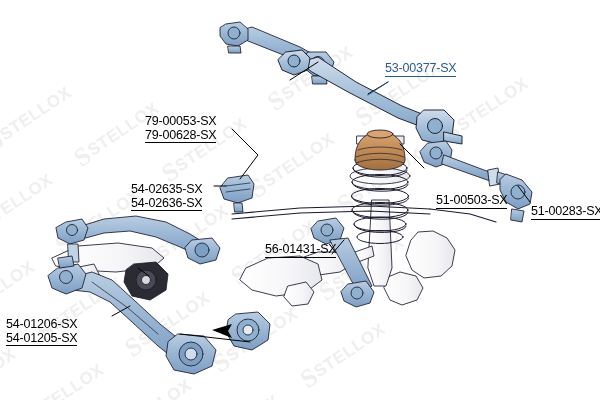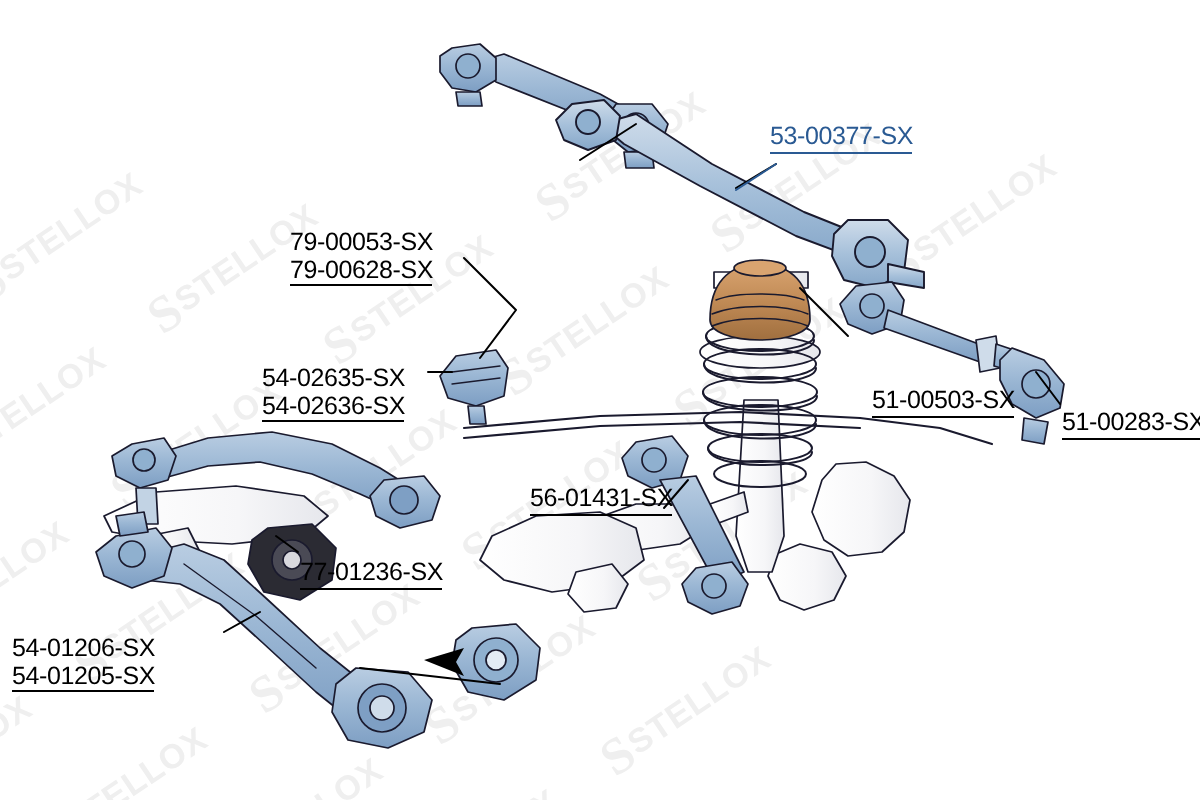--- a/index.html
+++ b/index.html
@@ -459,23 +459,20 @@
   </div>
 
   <div class="lbl ul" style="left:531px;top:205px;">
     <span class="ln">51-00283-SX</span>
   </div>
 
   <div class="lbl ul" style="left:265px;top:243px;">
     <span class="ln">56-01431-SX</span>
   </div>
 
-  <div class="lbl ul" style="left:150px;top:280px;">
-    <span class="ln">77-01236-SX</span>
-  </div>
 
   <div class="lbl ul" style="left:6px;top:318px;">
     <span class="ln">54-01206-SX</span>
     <span class="ln">54-01205-SX</span>
   </div>
 
 
 </div>
 
 </body></html>

